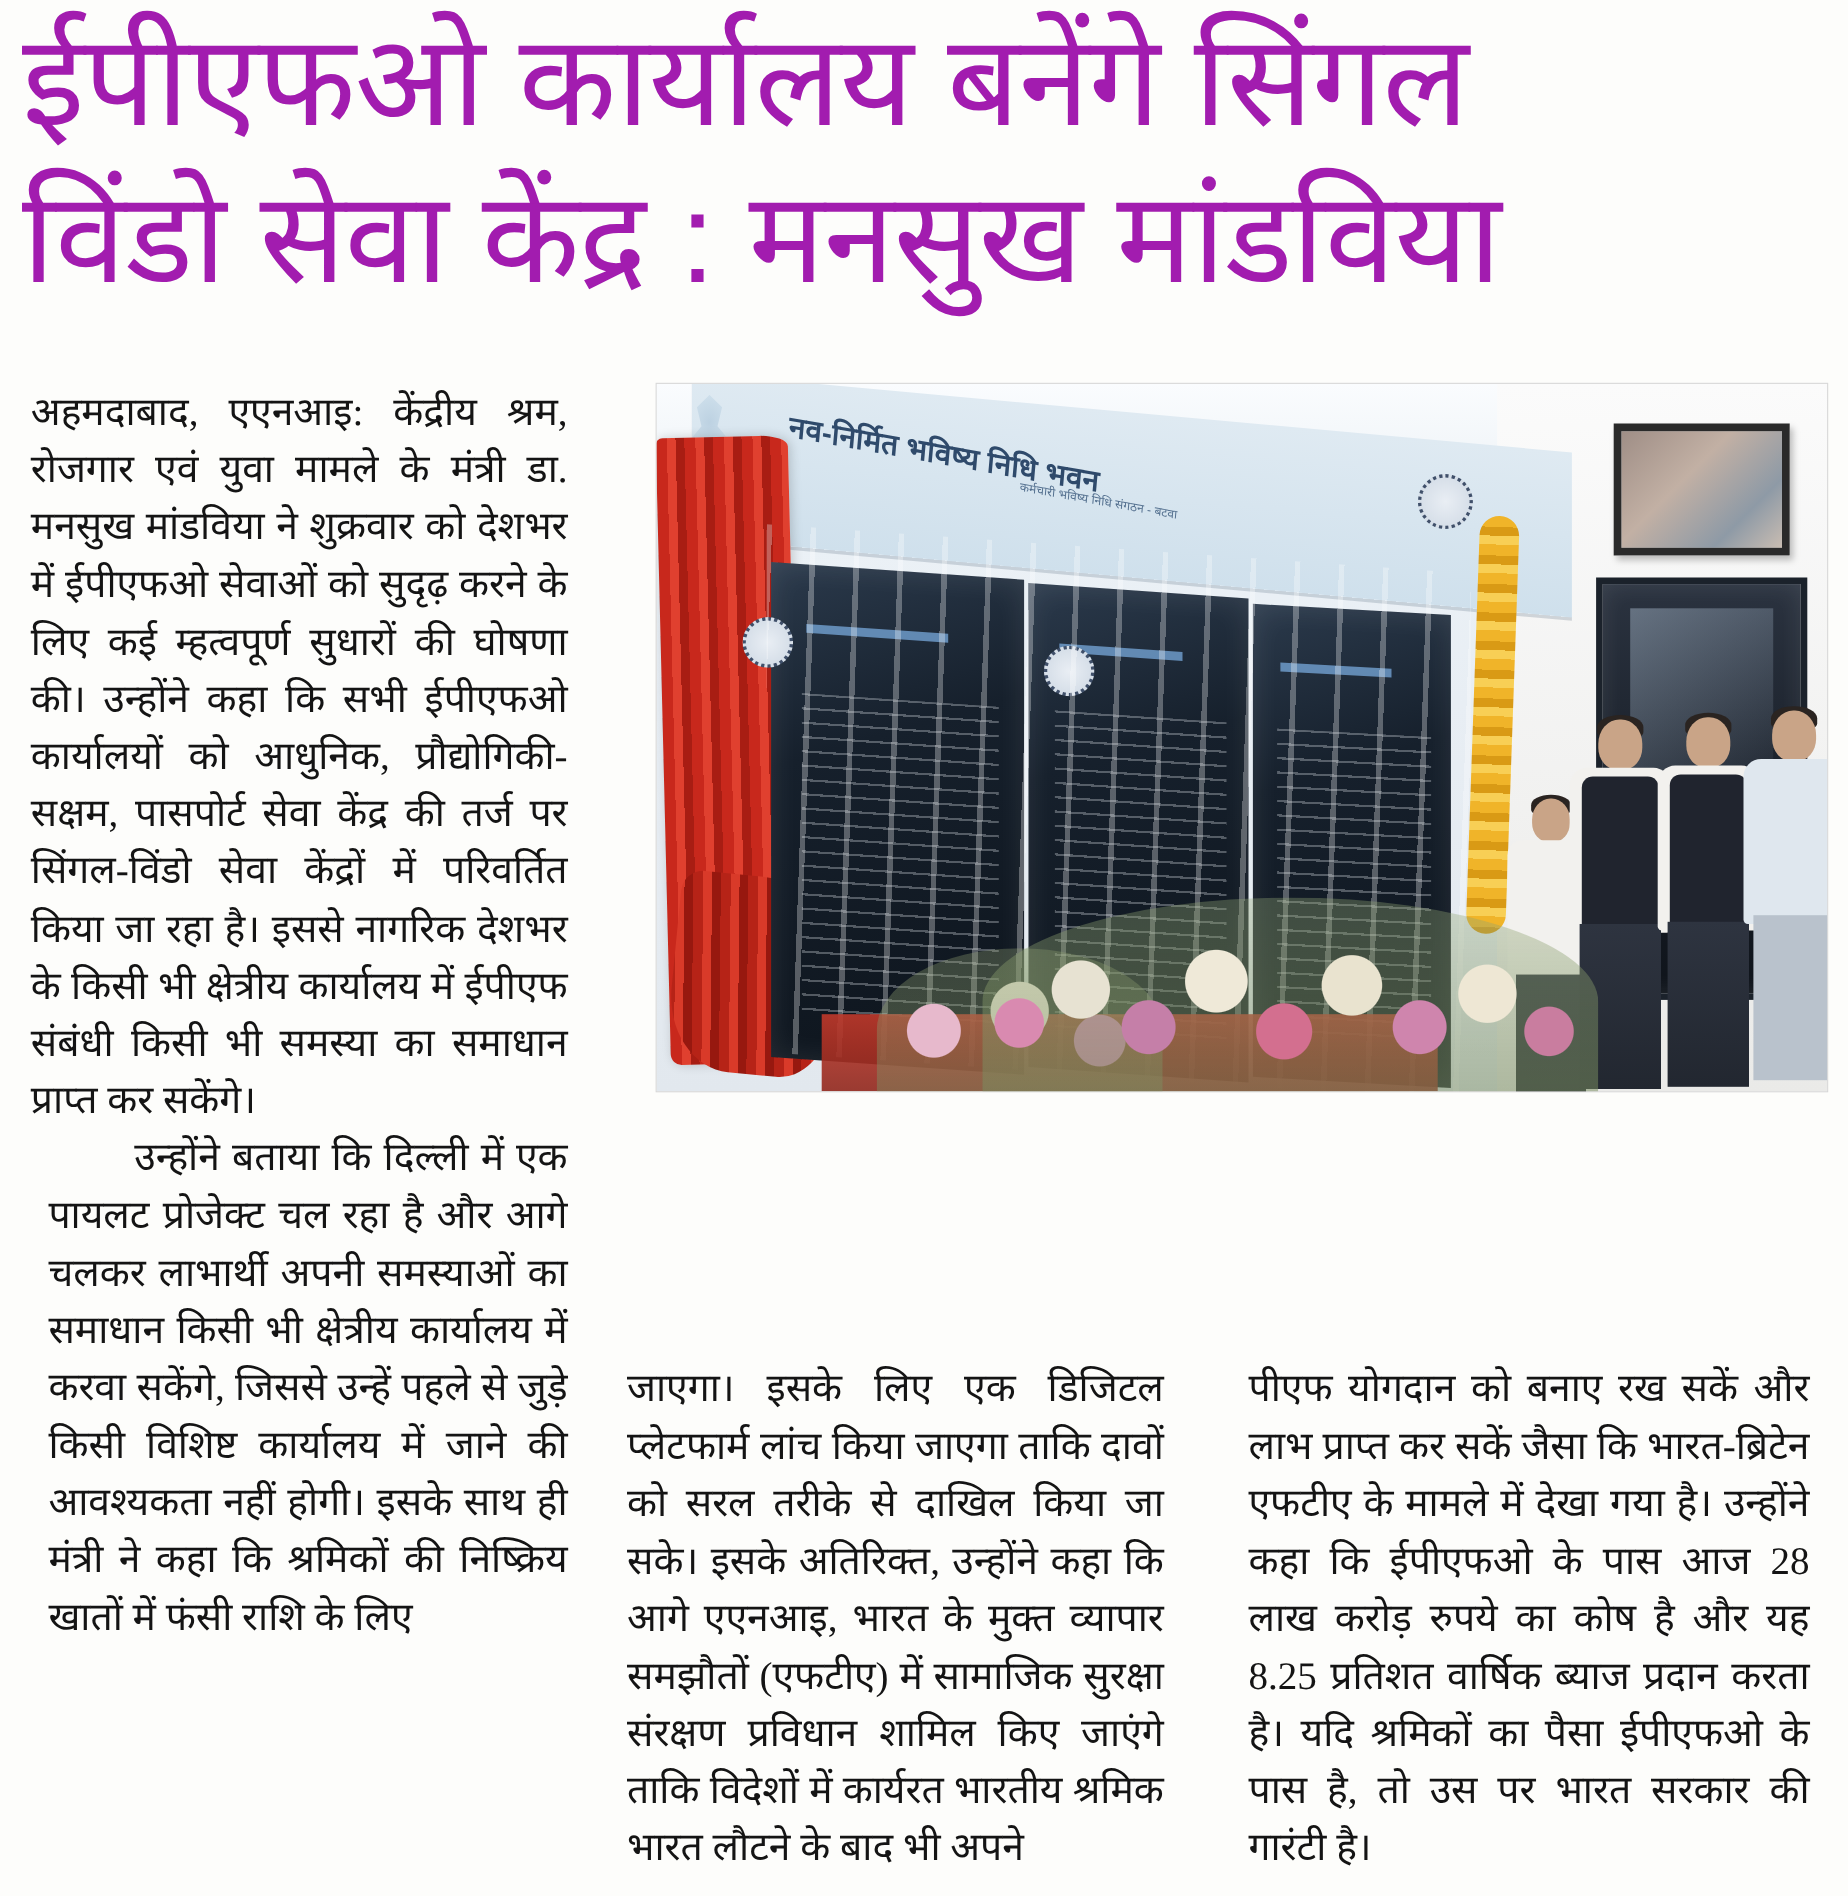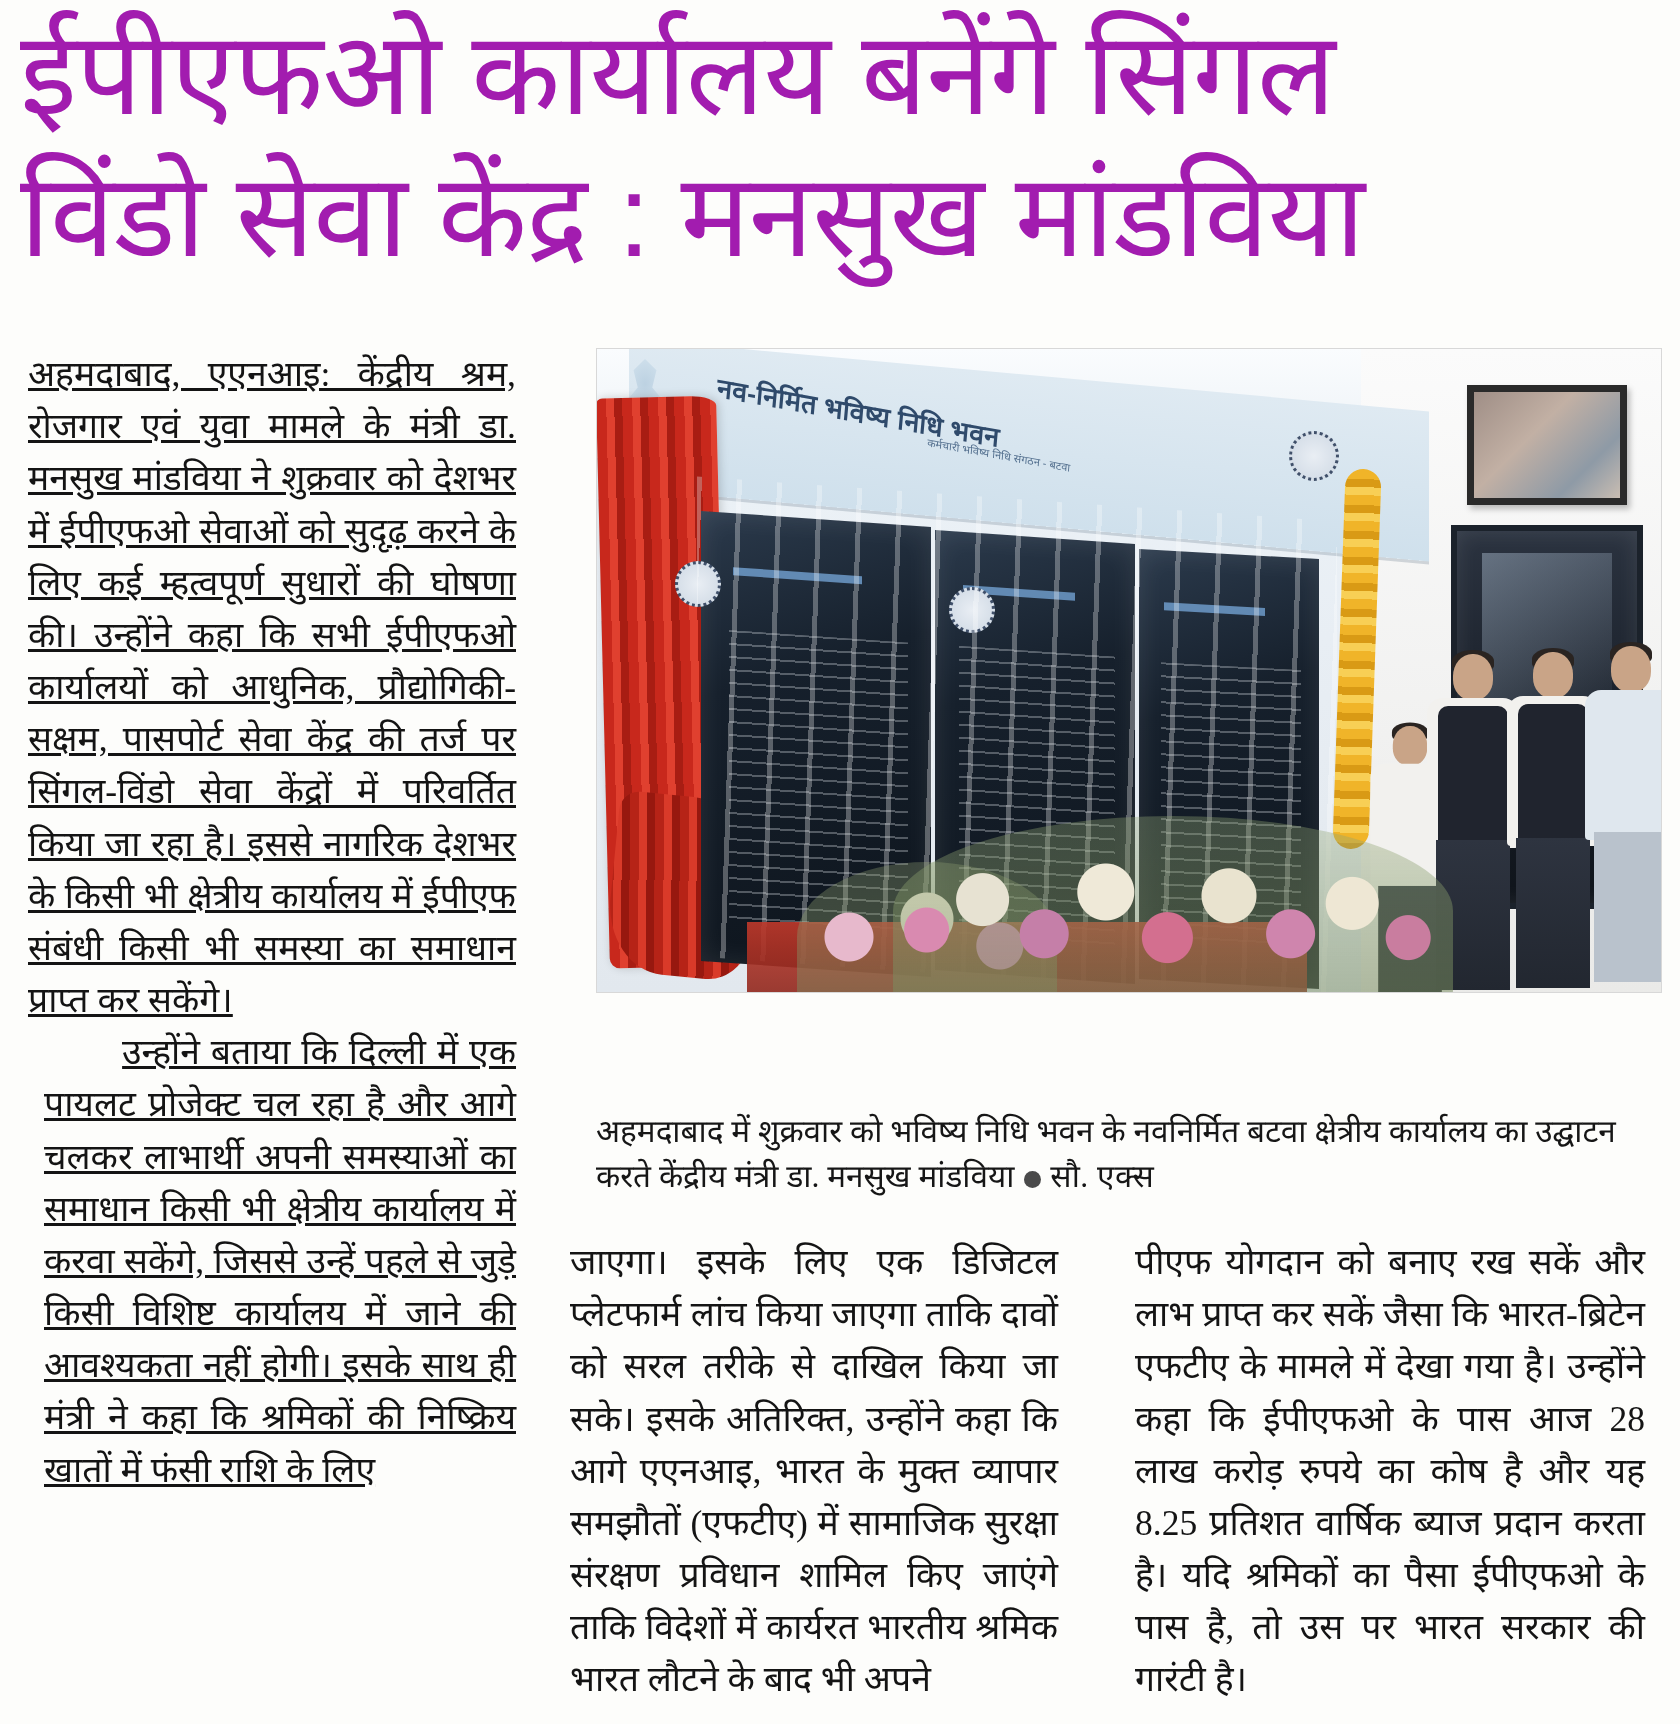--- a/index.html
+++ b/index.html
@@ -53,21 +53,20 @@
     position: absolute;
     left: 28px;
     top: 0;
     width: 488px;
     font-size: 35.5px;
     line-height: 1.47;
     text-align: justify;
     text-justify: inter-word;
     color: #141414;
     hyphens: none;
-    text-decoration: underline;
   }
   .col-lead p { margin: 0 0 0 0; }
   .col-lead p + p { text-indent: 2.2em; margin-left: 16px; }
 
   
   .photo-wrap {
     position: absolute;
     left: 596px;
     top: 0;
     width: 1066px;
@@ -395,24 +394,20 @@
             <div class="torso"></div>
             <div class="legs"></div>
         </div>
 
         <div class="ph-flowers2"></div>
         <div class="ph-flowers"></div>
       </div>
     </div>
   </div>
 
-  <div class="caption">
-    <span>अहमदाबाद में शुक्रवार को भविष्य निधि भवन के नवनिर्मित बटवा क्षेत्रीय कार्यालय का</span>
-    <span>उद्घाटन करते केंद्रीय मंत्री डा. मनसुख मांडविया</span><span class="dot"></span><span class="credit">सौ. एक्स</span>
-  </div>
 
   <div class="bottom-cols">
     <div class="bcol c2">
       <p>जाएगा। इसके लिए एक डिजिटल प्लेटफार्म लांच किया जाएगा ताकि दावों को सरल तरीके से दाखिल किया जा सके। इसके अतिरिक्त, उन्होंने कहा कि आगे एएनआइ, भारत के मुक्त व्यापार समझौतों (एफटीए) में सामाजिक सुरक्षा संरक्षण प्रविधान शामिल किए जाएंगे ताकि विदेशों में कार्यरत भारतीय श्रमिक भारत लौटने के बाद भी अपने</p>
     </div>
     <div class="bcol c3">
       <p>पीएफ योगदान को बनाए रख सकें और लाभ प्राप्त कर सकें जैसा कि भारत-ब्रिटेन एफटीए के मामले में देखा गया है। उन्होंने कहा कि ईपीएफओ के पास आज 28 लाख करोड़ रुपये का कोष है और यह 8.25 प्रतिशत वार्षिक ब्याज प्रदान करता है। यदि श्रमिकों का पैसा ईपीएफओ के पास है, तो उस पर भारत सरकार की गारंटी है।</p>
     </div>
   </div>
 

